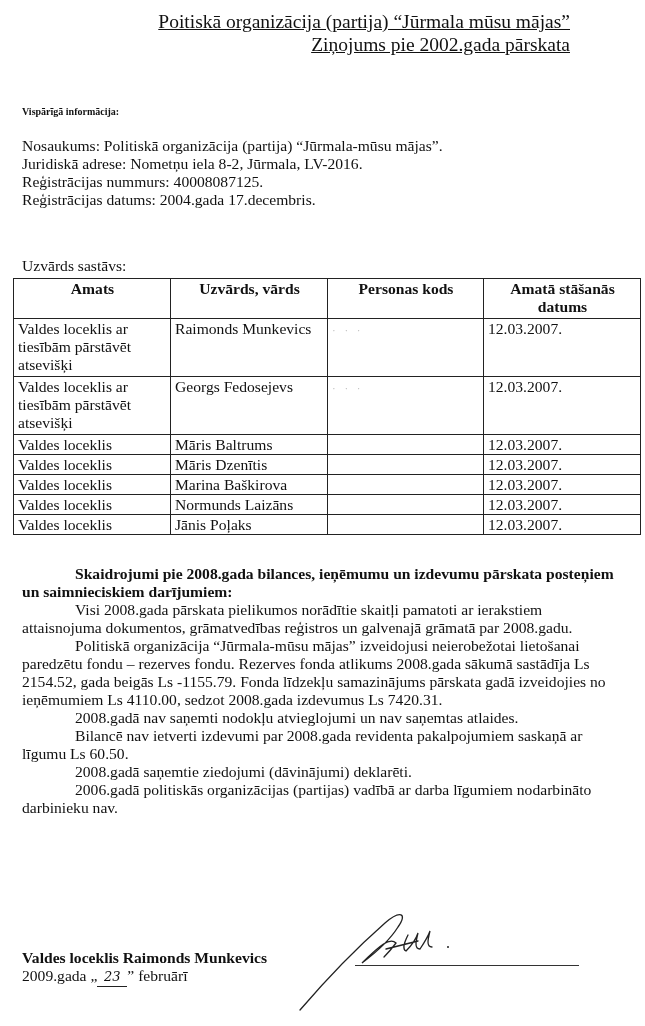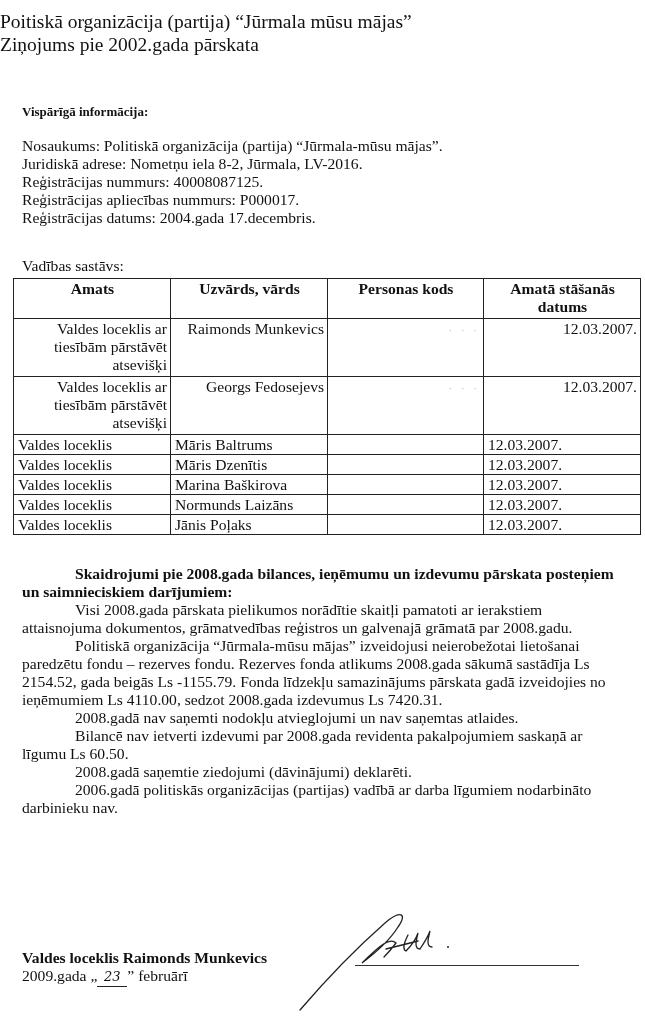--- a/index.html
+++ b/index.html
@@ -2,45 +2,45 @@
 <html><head>
   <meta charset="utf-8">
   <style>
     html, body { margin: 0; padding: 0; background: #ffffff; }
     body {
       width: 645px; height: 1026px; position: relative; overflow: hidden;
       font-family: "Liberation Serif", "DejaVu Serif", serif;
       color: #111; font-size: 15.6px; line-height: 18px;
     }
     .title {
-      position: absolute; left: 0; width: 570px; text-align: left;
-      font-size: 19.5px; line-height: 23px;
+      position: absolute; left: 0; width: 570px; text-align: right;
+      font-size: 19.5px; line-height: 23px; text-decoration: underline;
     }
     .title.l1 { top: 10px; }
     .title.l2 { top: 33px; }
 
     .section-heading {
-      position: absolute; left: 22px; top: 103px; font-weight: bold; font-size: 13px;
+      position: absolute; left: 22px; top: 103px; font-weight: bold; font-size: 10px;
     }
     .info { position: absolute; left: 22px; top: 137px; }
     .info div { height: 18px; white-space: nowrap; }
 
     .mgmt-label { position: absolute; left: 22px; top: 257px; }
 
     table.board {
       position: absolute; left: 13px; top: 278px; width: 627px;
       border-collapse: collapse; table-layout: fixed;
       font-size: 15.6px; line-height: 18px;
     }
     table.board th, table.board td {
       border: 1.2px solid #222; vertical-align: top; padding: 1px 3px 0 4px;
     }
     table.board th { font-weight: bold; text-align: center; height: 38px; }
     table.board td { height: 17px; }
-    table.board tr.tall td { height: 56px; text-align: right; }
+    table.board tr.tall td { height: 56px; }
     col.c1 { width: 157px; } col.c2 { width: 157px; } col.c3 { width: 156px; } col.c4 { width: 157px; }
     .redact { display: inline-block; color: #bbb; letter-spacing: 3px; font-size: 11px; }
 
     .notes { position: absolute; left: 22px; top: 565px; width: 600px; }
     .notes p { margin: 0; }
     .notes .head { font-weight: bold; text-indent: 53px; }
     .notes .para { text-indent: 53px; }
 
     .sig-role { position: absolute; left: 22px; top: 949px; font-weight: bold; white-space: nowrap; }
     .sig-date { position: absolute; left: 22px; top: 967px; white-space: nowrap; }
@@ -55,25 +55,24 @@
 <body>
 
 <div class="title l1">Poitiskā organizācija (partija) “Jūrmala mūsu mājas”</div>
 <div class="title l2">Ziņojums pie 2002.gada pārskata</div>
 
 <div class="section-heading">Vispārīgā informācija:</div>
 <div class="info">
   <div>Nosaukums: Politiskā organizācija (partija) “Jūrmala-mūsu mājas”.</div>
   <div>Juridiskā adrese: Nometņu iela 8-2, Jūrmala, LV-2016.</div>
   <div>Reģistrācijas nummurs: 40008087125.</div>
-  <div>Reģistrācijas apliecības nummurs: P000017.</div>
   <div>Reģistrācijas datums: 2004.gada 17.decembris.</div>
 </div>
 
-<div class="mgmt-label">Vadības sastāvs:</div>
+<div class="mgmt-label">Uzvārds sastāvs:</div>
 
 <table class="board">
   <colgroup>
       <col class="c1">
       <col class="c2">
       <col class="c3">
       <col class="c4">
     </colgroup>
   <thead>
     <tr>

